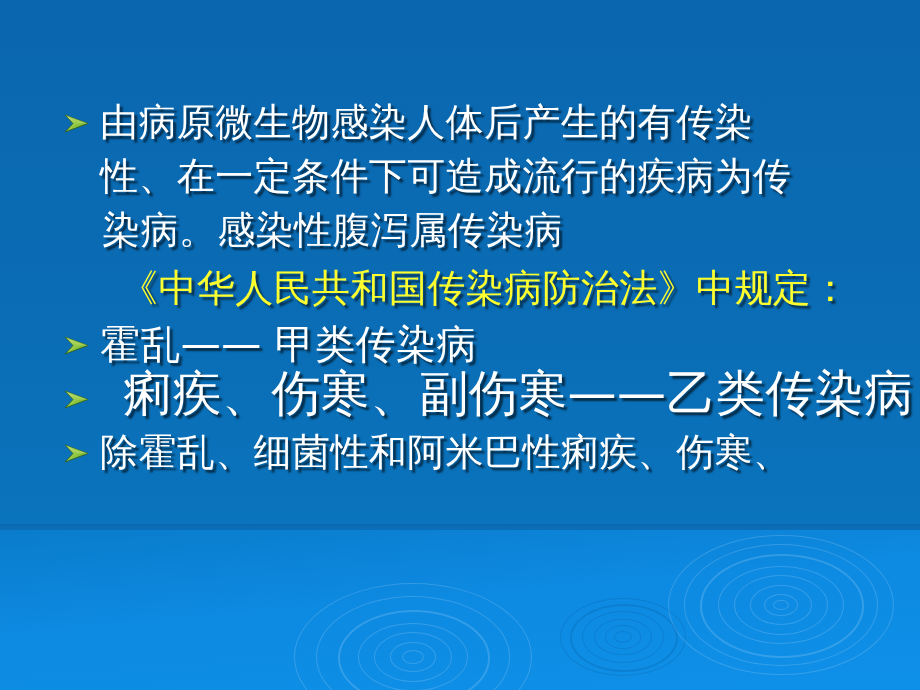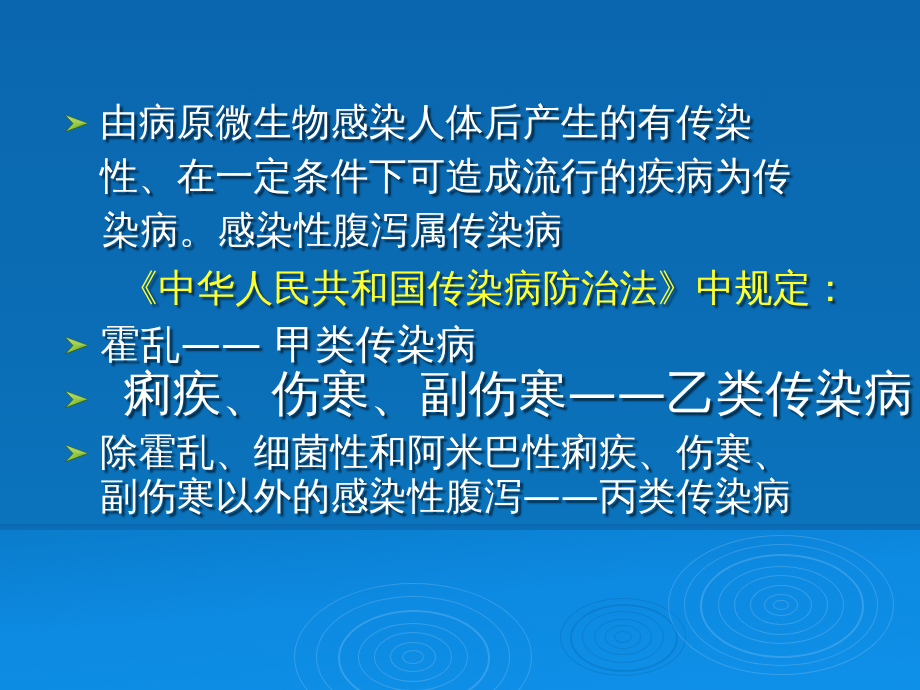--- a/index.html
+++ b/index.html
@@ -179,16 +179,15 @@
               <stop offset="0%" stop-color="#cfe88a"></stop>
               <stop offset="55%" stop-color="#8fc640"></stop>
               <stop offset="100%" stop-color="#4e8c1e"></stop>
             </linearGradient>
           </defs>
           <path d="M1 3 L24 11.5 L1 20 L9 11.5 Z" fill="url(#agr)" stroke="#2f5c12" stroke-width="0.8"></path>
           <path d="M1 3 L24 11.5 L14 11.5 Z" fill="#a9d35e" opacity="0.75"></path>
         </svg>
       </div>
       <div class="line" style="left: 100px; top: 433px; font-size: 38px; text-align: center;">除霍乱、细菌性和阿米巴性痢疾、伤寒、</div>
-      <div class="line" style="left: 100px; top: 477px; font-size: 38px;">副伤寒以外的感染性腹泻——丙类传染病</div>
     </div>
 
 </div>
 
 </body></html>

